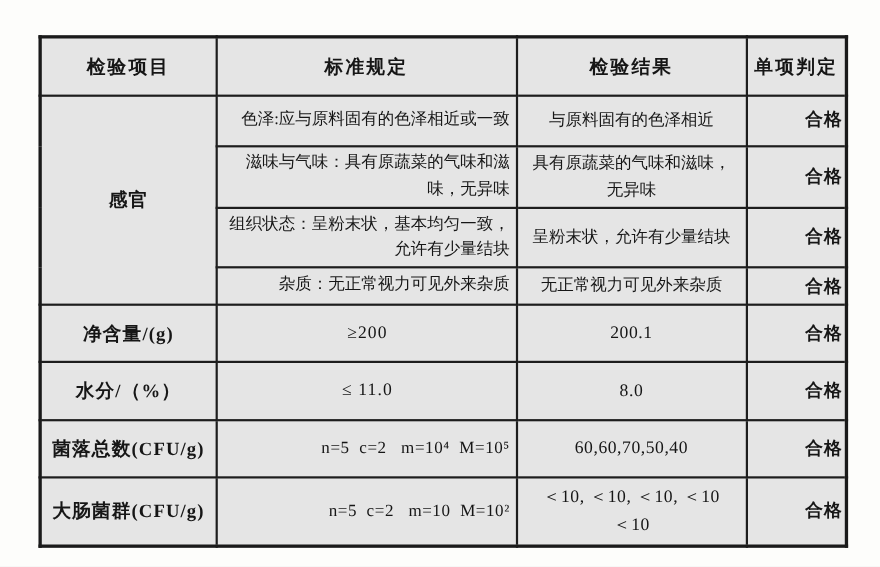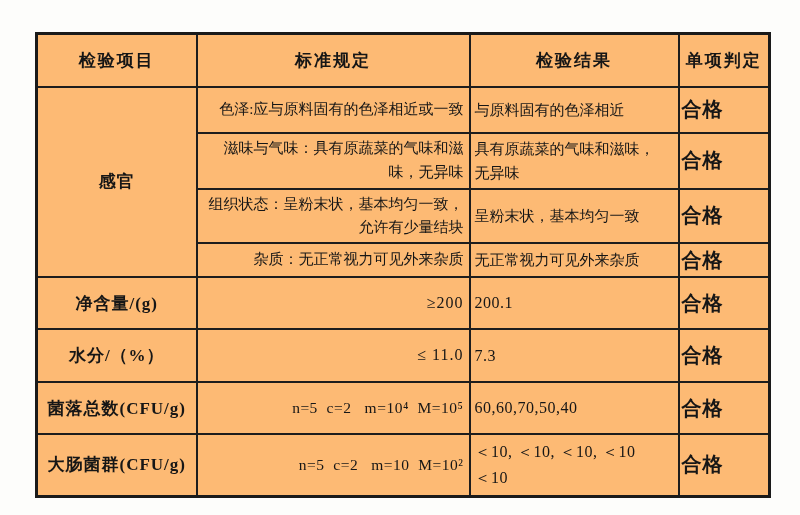--- a/index.html
+++ b/index.html
@@ -17,21 +17,21 @@
     width: 800px;
     height: 515px;
   }
   table.report-table {
     position: absolute;
     left: 35px;
     top: 32px;
     width: 733px;
     border-collapse: collapse;
     table-layout: fixed;
-    background: #fdba74;
+    background: #e5e5e5;
   }
   table.report-table th,
   table.report-table td {
     border: 2px solid #1d1d1d;
     vertical-align: middle;
     overflow: hidden;
   }
   table.report-table {
     border: 3px solid #1a1a1a;
   }
@@ -51,44 +51,45 @@
   }
   td.std {
     font-size: 15px;
     text-align: right;
     padding: 3px 5px 3px 7px;
     line-height: 1.55;
     white-space: pre-wrap;
     word-break: break-all;
   }
   td.std.center {
-    text-align: right;
+    text-align: center;
     font-size: 16px;
     letter-spacing: 1px;
   }
   td.std.formula {
     font-size: 15.5px;
     padding-left: 9px;
     letter-spacing: 0.5px;
   }
   td.res {
     font-size: 15px;
+    text-align: center;
     padding: 3px 4px;
     line-height: 1.6;
     white-space: pre-wrap;
   }
   td.res.num {
     font-size: 16px;
     letter-spacing: 0.5px;
     font-family: Liberation Serif, serif;
   }
   td.jud {
-    font-size: 20px;
+    font-size: 16px;
     font-weight: 600;
-    text-align: left;
+    text-align: right;
     letter-spacing: 1px;
     padding: 2px;
   }
   tr.r-head { height: 53px; }
   tr.r1 { height: 46px; }
   tr.r2 { height: 54px; padding-left: 36px; }
   tr.r3 { height: 48px; }
   tr.r4 { height: 34px; }
   tr.r5 { height: 52px; padding-left: 41px; }
   tr.r6 { height: 53px; }
@@ -122,38 +123,38 @@
         <td class="jud">合格</td>
       </tr>
       <tr class="r2">
         <td class="std">滋味与气味：具有原蔬菜的气味和滋味，无异味</td>
         <td class="res">具有原蔬菜的气味和滋味，
 无异味</td>
         <td class="jud">合格</td>
       </tr>
       <tr class="r3">
         <td class="std">组织状态：呈粉末状，基本均匀一致，允许有少量结块</td>
-        <td class="res">呈粉末状，基本均匀一致</td>
+        <td class="res">呈粉末状，允许有少量结块</td>
         <td class="jud">合格</td>
       </tr>
       <tr class="r4">
         <td class="std">杂质：无正常视力可见外来杂质</td>
         <td class="res">无正常视力可见外来杂质</td>
         <td class="jud">合格</td>
       </tr>
       <tr class="r5">
         <td class="item">净含量/(g)</td>
         <td class="std center">≥200</td>
         <td class="res num">200.1</td>
         <td class="jud">合格</td>
       </tr>
       <tr class="r6">
         <td class="item">水分/（%）</td>
         <td class="std center">≤ 11.0</td>
-        <td class="res num">7.3</td>
+        <td class="res num">8.0</td>
         <td class="jud">合格</td>
       </tr>
       <tr class="r7">
         <td class="item">菌落总数(CFU/g)</td>
         <td class="std formula">n=5  c=2   m=10⁴  M=10⁵</td>
         <td class="res num">60,60,70,50,40</td>
         <td class="jud">合格</td>
       </tr>
       <tr class="r8">
         <td class="item">大肠菌群(CFU/g)</td>

